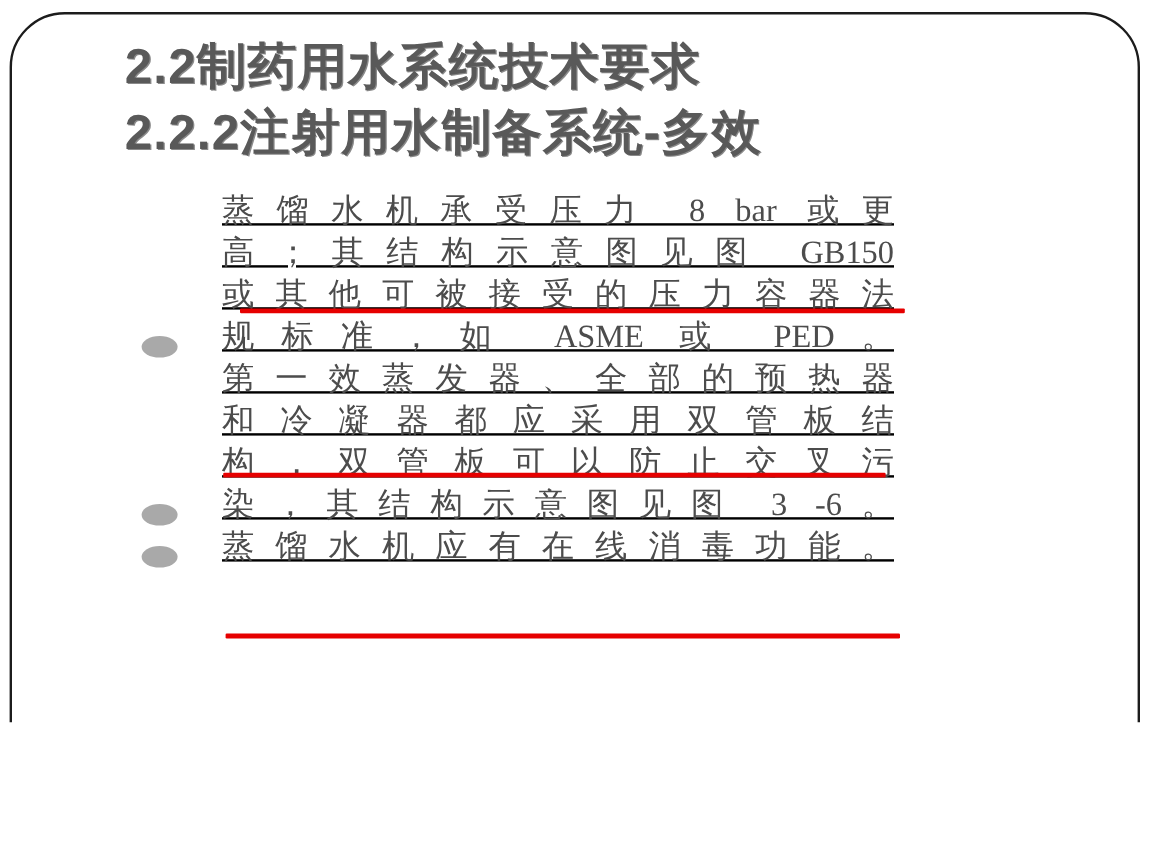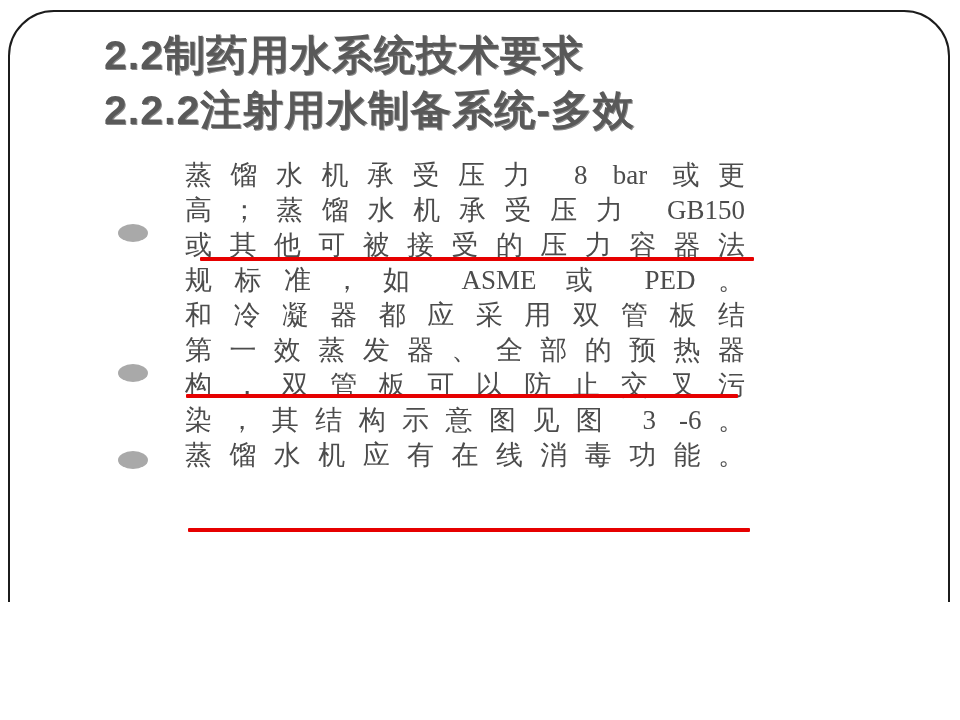--- a/index.html
+++ b/index.html
@@ -43,21 +43,22 @@
     white-space: nowrap;
   }
   .bullet-list {
     position: absolute;
     left: 118px;
     top: 158px;
     width: 640px;
   }
   .bullet-item {
     display: flex;
-    align-items: center;
+    align-items: flex-end;
+    text-decoration: underline;
   }
   .bullet-marker {
     flex: 0 0 auto;
     width: 30px;
     height: 18px;
     margin-top: 9px;
     margin-right: 37px;
     background: #a9a9a9;
     border-radius: 50%;
   }
@@ -117,30 +118,30 @@
   <div class="title">
     <div>2.2制药用水系统技术要求</div>
     <div>2.2.2注射用水制备系统-多效</div>
   </div>
 
   <div class="bullet-list" id="bullet-list">
       <div class="bullet-item">
         <span class="bullet-marker"></span>
         <div class="bullet-text">
           <div class="bline">蒸馏水机承受压力 8 bar 或更</div>
-          <div class="bline">高；蒸馏水机承受压力 GB150</div>
+          <div class="bline">高；其结构示意图见图 GB150</div>
           <div class="bline">或其他可被接受的压力容器法</div>
           <div class="bline">规标准，如 ASME 或 PED。</div>
         </div>
       </div>
       <div class="bullet-item">
         <span class="bullet-marker"></span>
         <div class="bullet-text">
+          <div class="bline">第一效蒸发器、全部的预热器</div>
           <div class="bline">和冷凝器都应采用双管板结</div>
-          <div class="bline">第一效蒸发器、全部的预热器</div>
           <div class="bline">构，双管板可以防止交叉污</div>
           <div class="bline">染，其结构示意图见图 3 -6。</div>
         </div>
       </div>
       <div class="bullet-item">
         <span class="bullet-marker"></span>
         <div class="bullet-text">
           <div class="bline">蒸馏水机应有在线消毒功能。</div>
         </div>
       </div>

